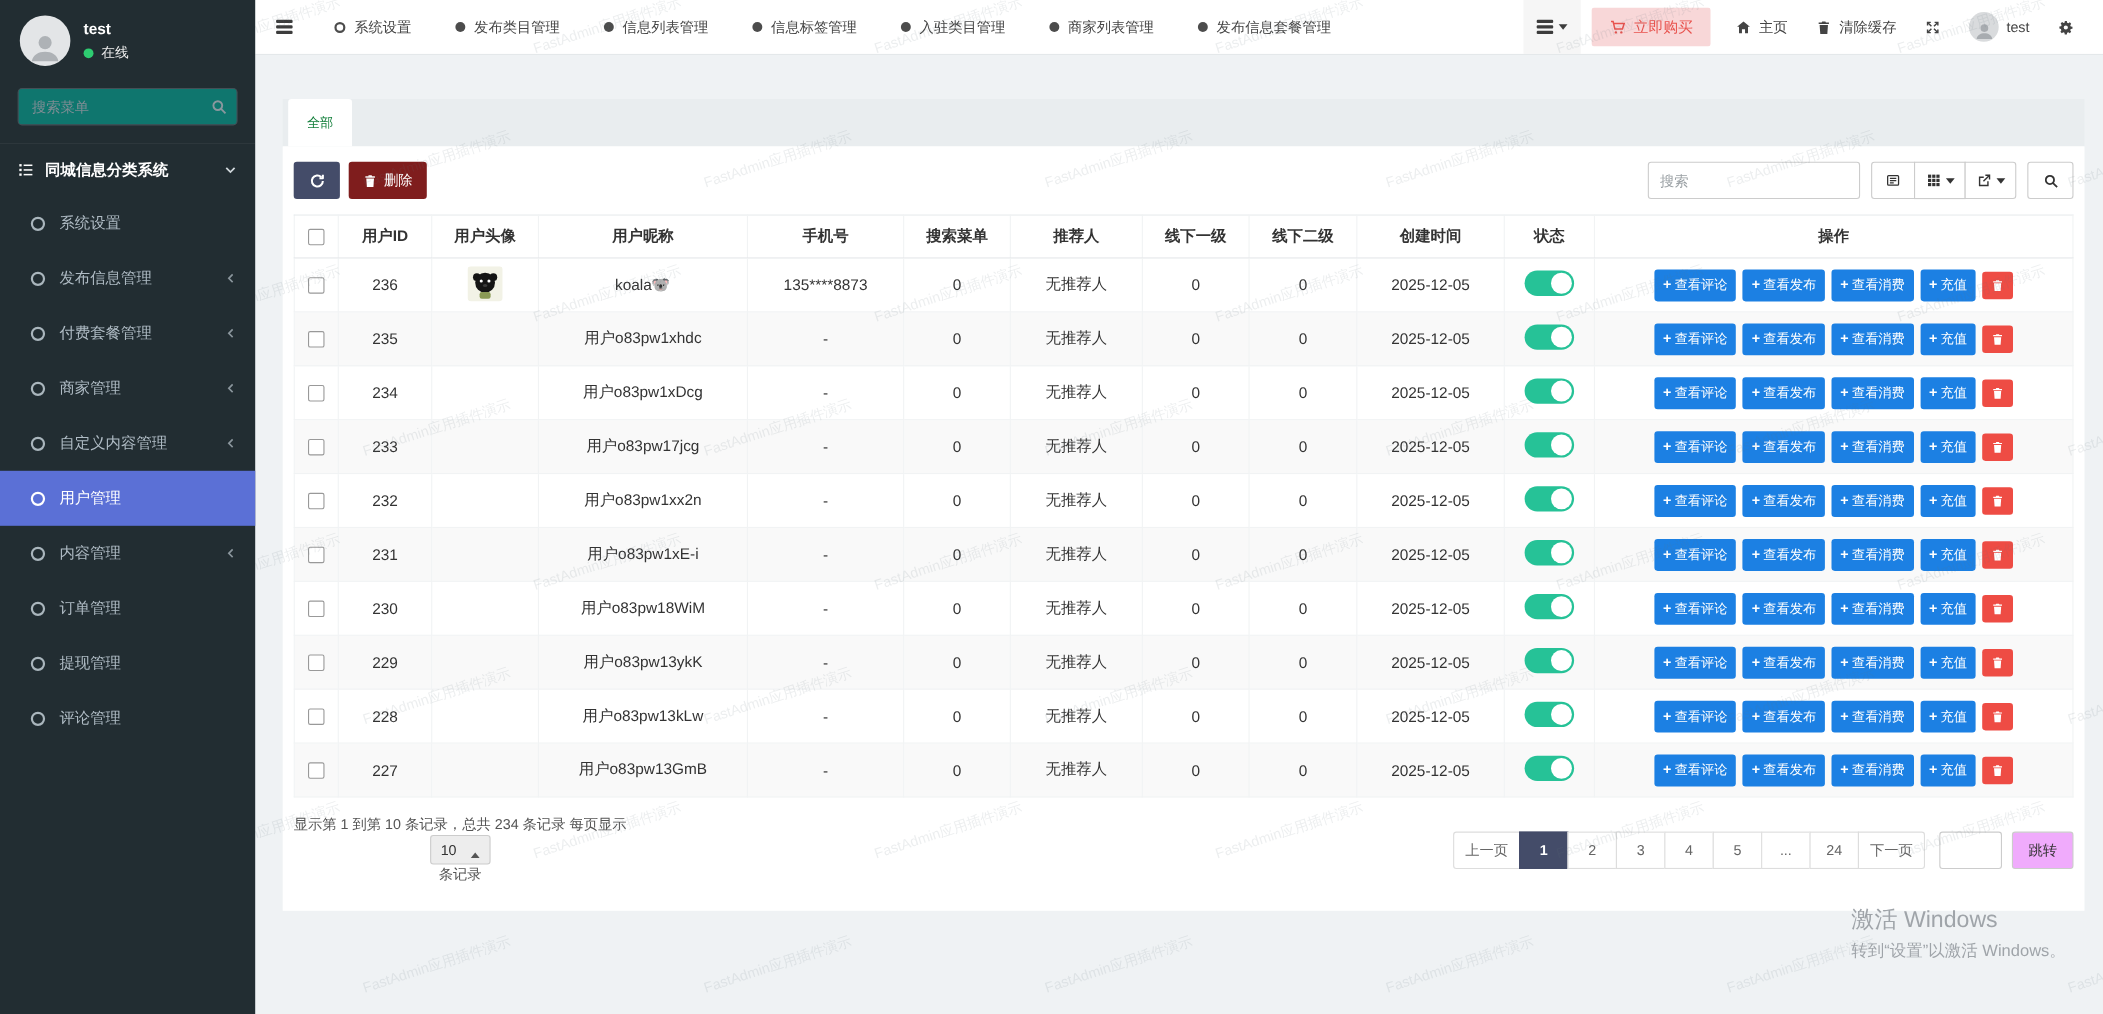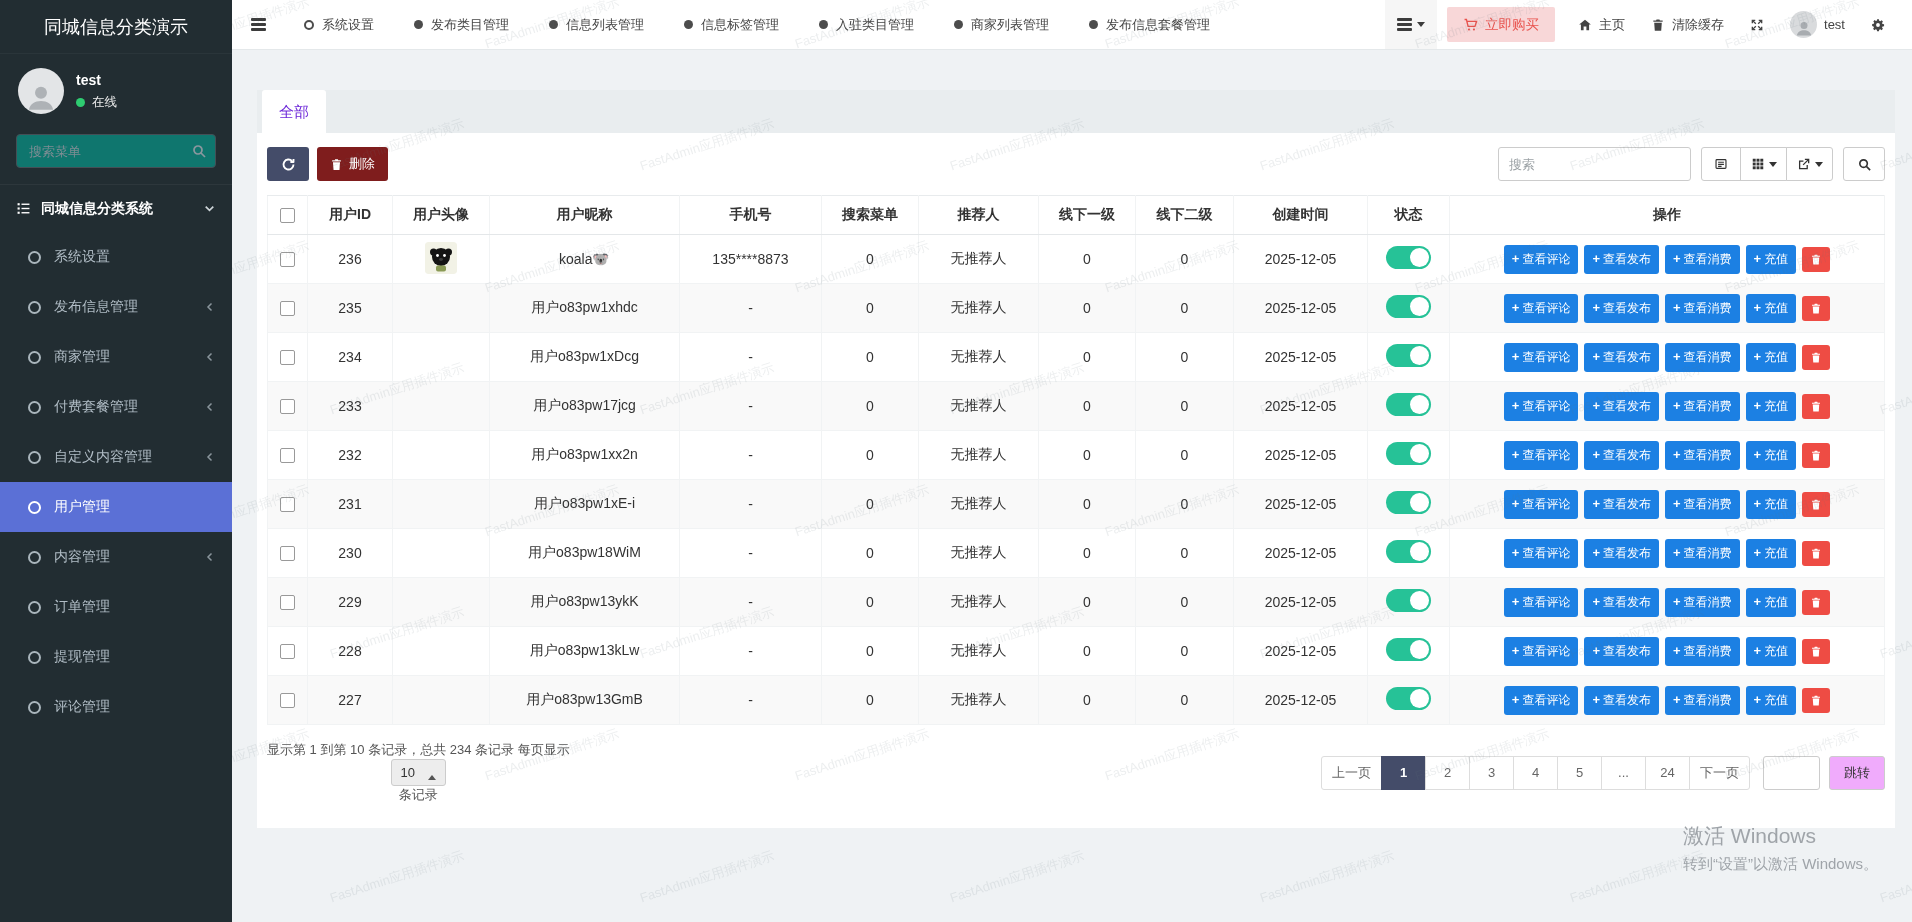--- a/index.html
+++ b/index.html
@@ -61,21 +61,21 @@
   .tb-item { display:flex; align-items:center; gap:7px; padding:0 13px; color:#444; font-size:13px; cursor:pointer; }
   .tb-item svg { width:14px; height:14px; }
   .tb-avatar { width:27px; height:27px; border-radius:50%; background:#d9dbdd; overflow:hidden;
     display:flex; align-items:flex-end; justify-content:center; }
   .tb-avatar svg { width:20px; height:20px; color:#a8acb0; }
 
   
   .content { position:absolute; left:232px; top:50px; right:0; bottom:0; background:#eff2f4; padding:40px 17px 0 25px; }
   .tabstrip { background:#e9edef; height:43px; }
   .tab-active { display:inline-block; margin-left:5px; padding:0 17px; line-height:43px; background:#fff;
-    border-radius:3px 3px 0 0; font-size:15px; color:#6d28d9; cursor:pointer; }
+    border-radius:3px 3px 0 0; font-size:12px; color:#15803d; cursor:pointer; }
   .panel-body { background:#fff; padding:14px 10px 24px; }
   .toolbar { display:flex; justify-content:space-between; align-items:center; margin-bottom:14px; }
   .tb-left { display:flex; gap:8px; }
   .btn-refresh { width:42px; height:34px; background:#444c69; border:none; border-radius:3px; color:#fff; cursor:pointer;
     display:flex; align-items:center; justify-content:center; }
   .btn-refresh svg { width:15px; height:15px; }
   .btn-delete { height:34px; background:#7f1d1d; border:none; border-radius:3px; color:#fff; cursor:pointer;
     display:flex; align-items:center; gap:6px; padding:0 13px; font-size:13px; }
   .btn-delete svg { width:13px; height:13px; }
   .tb-tools { display:flex; align-items:center; gap:10px; }
@@ -135,21 +135,20 @@
   .win { position:absolute; right:34px; bottom:48px; color:#9fa4a9; z-index:21; }
   .win1 { font-size:21px; margin-bottom:5px; }
   .win2 { font-size:15px; }
 </style>
 </head>
 <body>
 
 <div class="app">
 
   <aside class="sidebar">
-    <div class="brand">同城信息分类演示</div>
     <div class="user-panel">
       <div class="u-avatar">
         <svg viewBox="0 0 24 24" fill="currentColor">
             <circle cx="12" cy="9" r="4.2"></circle>
             <path d="M3.5 21c.5-4.2 4.3-6.2 8.5-6.2s8 2 8.5 6.2z"></path>
           </svg>
       </div>
       <div class="user-meta">
         <div class="u-name">test</div>
         <div class="u-status">
@@ -189,29 +188,29 @@
         <li class="mi">
           <span class="co"></span>
           <span>发布信息管理</span>
           <span class="spacer"></span>
           <svg class="ang" viewBox="0 0 24 24" fill="none" stroke="currentColor" stroke-width="3">
             <path d="M15 5l-7 7 7 7"></path>
           </svg>
         </li>
         <li class="mi">
           <span class="co"></span>
-          <span>商家管理</span>
+          <span>付费套餐管理</span>
           <span class="spacer"></span>
           <svg class="ang" viewBox="0 0 24 24" fill="none" stroke="currentColor" stroke-width="3">
             <path d="M15 5l-7 7 7 7"></path>
           </svg>
         </li>
         <li class="mi">
           <span class="co"></span>
-          <span>付费套餐管理</span>
+          <span>商家管理</span>
           <span class="spacer"></span>
           <svg class="ang" viewBox="0 0 24 24" fill="none" stroke="currentColor" stroke-width="3">
             <path d="M15 5l-7 7 7 7"></path>
           </svg>
         </li>
         <li class="mi">
           <span class="co"></span>
           <span>自定义内容管理</span>
           <span class="spacer"></span>
           <svg class="ang" viewBox="0 0 24 24" fill="none" stroke="currentColor" stroke-width="3">

